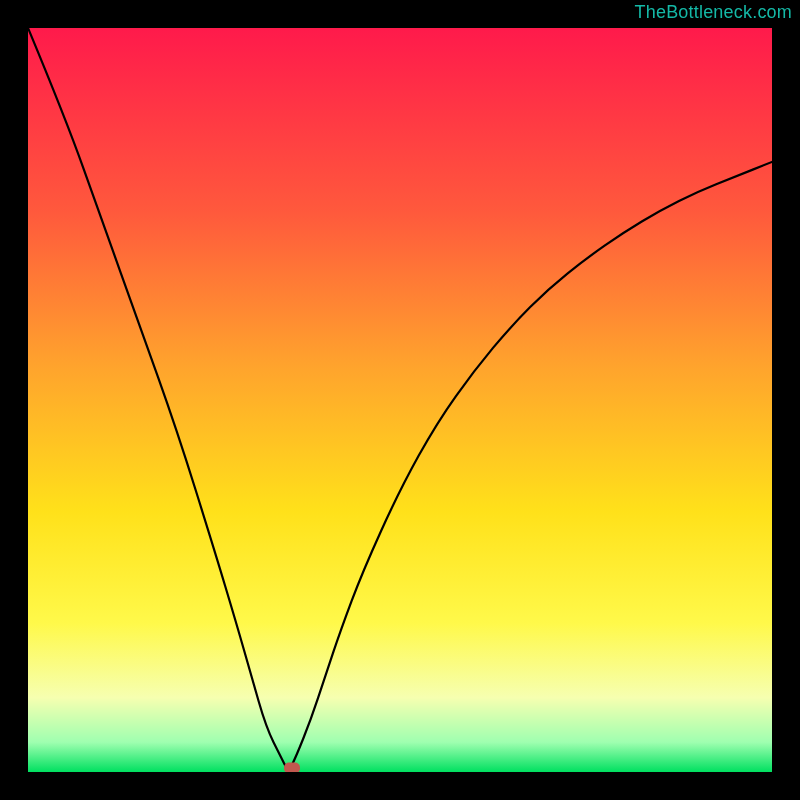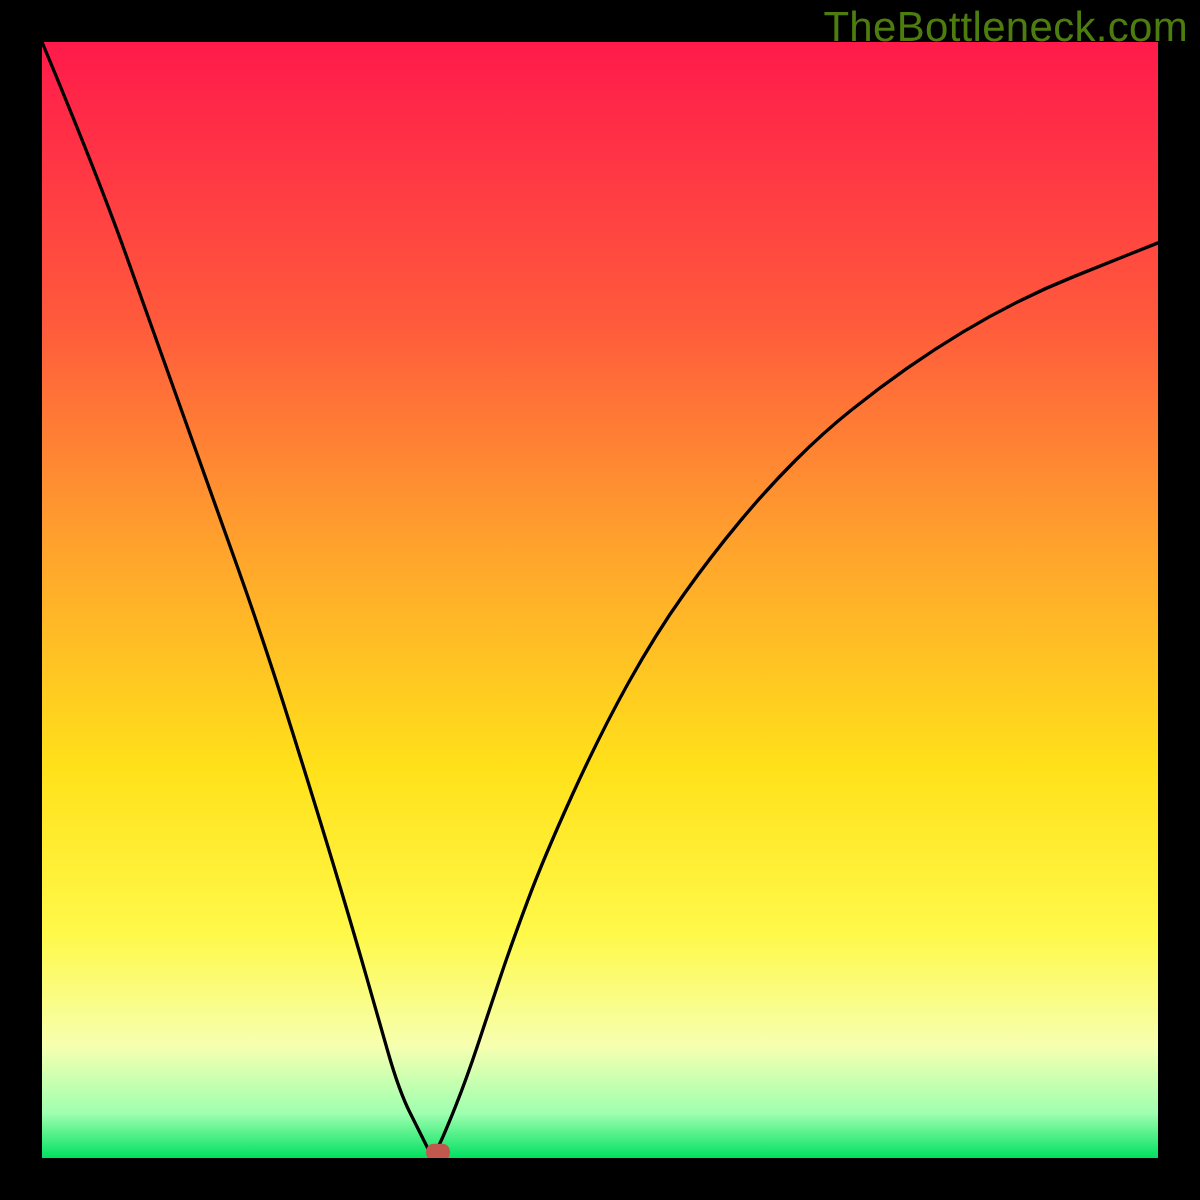--- a/index.html
+++ b/index.html
@@ -23,22 +23,22 @@
       #9fffb0 96%,
       #00e060 100%
     );
     overflow: hidden;
   }
 
   .attribution {
     position: absolute;
     top: 2px;
     right: 8px;
-    color: #4d7c0f;
-    font-size: 28px;
+    color: #14b8a6;
+    font-size: 18px;
     font-weight: 500;
     letter-spacing: 0.2px;
   }
 
   svg.overlay {
     position: absolute;
     left: 0;
     top: 0;
     width: 100%;
     height: 100%;

